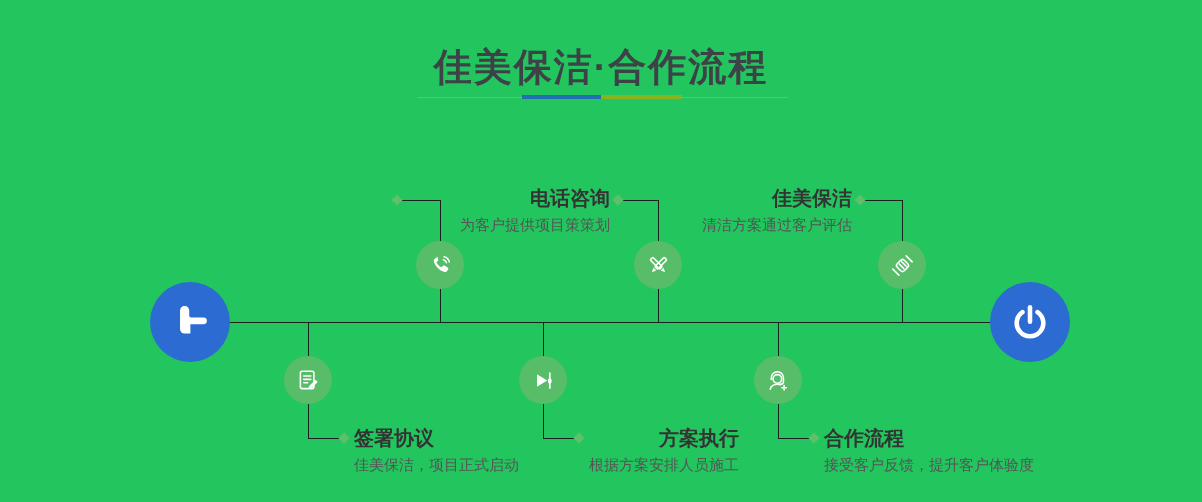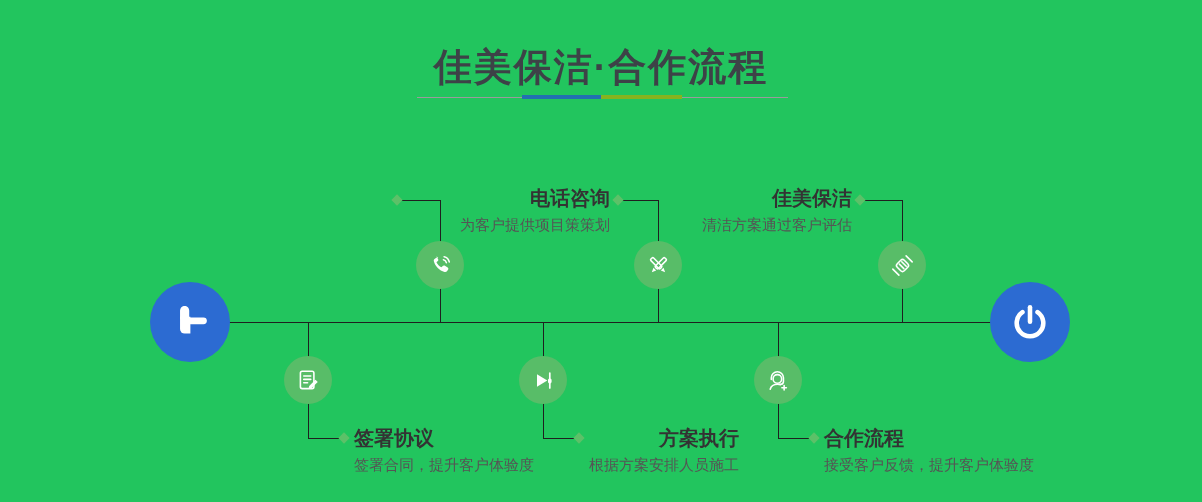--- a/index.html
+++ b/index.html
@@ -99,21 +99,21 @@
     <svg width="27" height="27" viewBox="0 0 24 24">
       <rect x="4.8" y="3.8" width="12" height="15.4" rx="1.6" fill="none" stroke="#fff" stroke-width="1.4"></rect>
       <path d="M7.8 8h6.2M7.8 11h6.2M7.8 14h3.4" stroke="#fff" stroke-width="1.4" fill="none" stroke-linecap="round"></path>
       <path d="M12.6 16.9l5.6-5.6 2 2-5.6 5.6-2.6.6z" fill="#fff"></path>
     </svg>
   </div>
   <div class="hline" style="left:308px; top:438px; width:32px;"></div>
   <div class="diamond" style="left:340px; top:434px;"></div>
   <div class="step-text bottom" style="left:354px; top:426px;">
     <div class="step-title">签署协议</div>
-    <div class="step-desc">签署合同，提升客户体验度</div>
+    <div class="step-desc">佳美保洁，项目正式启动</div>
   </div>
 
   <div class="vline" style="left:543px; top:322px; height:116px;"></div>
   <div class="gcircle" style="left:519px; top:356px;">
     <svg width="27" height="27" viewBox="0 0 24 24">
       <path d="M6.2 6.4v11.2l9.2-5.6z" fill="#fff"></path>
       <path d="M17.6 5.4v13.2" stroke="#fff" stroke-width="1.5" stroke-linecap="round" fill="none"></path>
       <rect x="16" y="10.2" width="3.2" height="4.4" rx="1.4" fill="#fff"></rect>
     </svg>
   </div>

